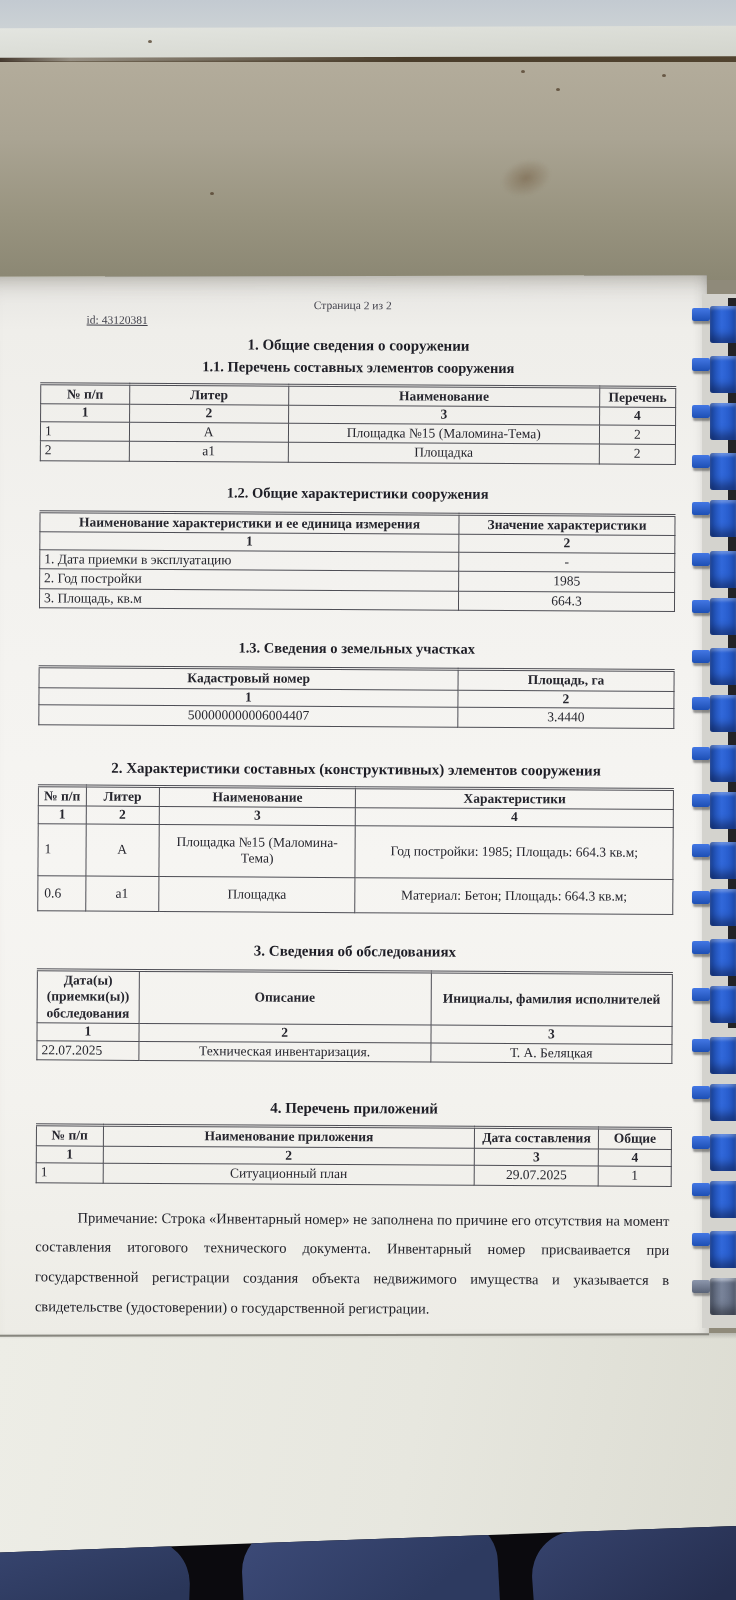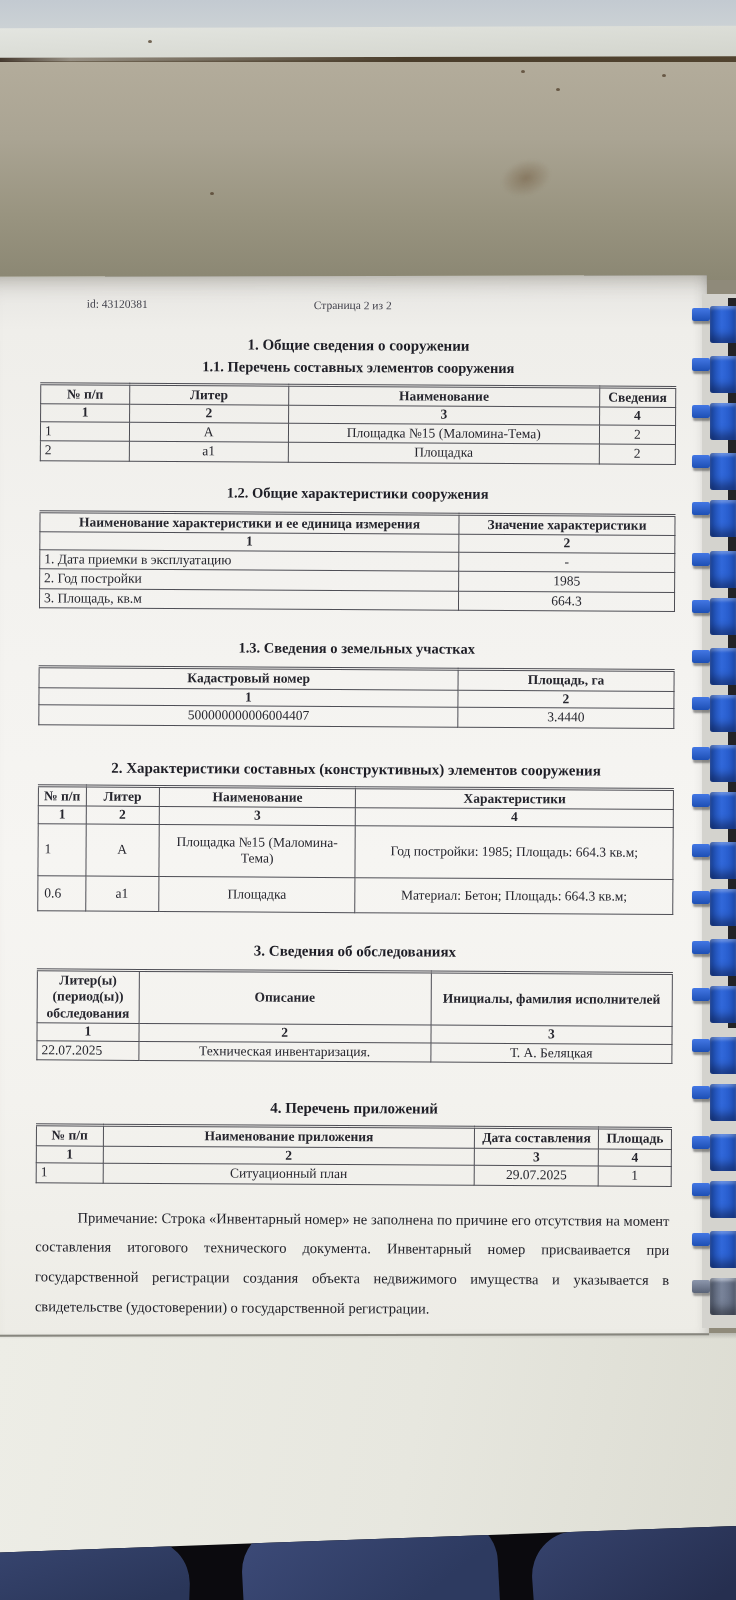--- a/index.html
+++ b/index.html
@@ -52,21 +52,21 @@
   .loop .bar{position:absolute;right:0;top:0;width:26px;height:37px;display:block;
         background:linear-gradient(90deg,#1b4aab,#3168da 45%,#2154c2);border-radius:3px 0 0 3px;
         box-shadow:inset 0 -7px 8px rgba(0,0,20,.4),inset 0 3px 3px rgba(255,255,255,.28);}
   .loop .tab{position:absolute;left:2px;top:2px;width:18px;height:13px;display:block;border-radius:2px;
         background:linear-gradient(180deg,#4377e4,#1d4fb4);
         box-shadow:1px 3px 2px rgba(70,70,70,.55);}
 
   
   .doc{position:absolute;left:6px;top:0;width:708px;transform:rotate(0.45deg);transform-origin:30% 0;}
   .doc-head{position:relative;height:20px;margin-top:22px;font-size:11.5px;color:#3f3f49;}
-  .doc-id{position:absolute;left:88px;top:0;}
+  .doc-id{position:absolute;left:88px;top:16px;text-decoration:underline;}
   .doc-page{position:absolute;left:0;width:100%;text-align:center;top:0;}
   .flow{padding:8px 30px 0 42px;}
   .sec-title{text-align:center;font-weight:bold;color:#1e1e26;}
   .t-big{font-size:15px;margin-top:10px;}
   .t-sub{font-size:14.5px;margin-top:5px;}
   .mt22{margin-top:22px;} .mt30{margin-top:30px;} .mt34{margin-top:34px;} .mt38{margin-top:38px;}
 
   table.doc-table{width:100%;border-collapse:collapse;margin-top:8px;
         font-size:13.5px;color:#26262e;}
   table.doc-table th,table.doc-table td{border:1px solid #4e4e55;padding:1px 4px;
@@ -118,21 +118,21 @@
               <col style="width:14%">
               <col style="width:25%">
               <col style="width:49%">
               <col style="width:12%">
             </colgroup>
           <tbody>
               <tr>
                 <th>№ п/п</th>
                 <th>Литер</th>
                 <th>Наименование</th>
-                <th>Сведения</th>
+                <th>Перечень</th>
               </tr>
               <tr class="numrow">
                 <td>1</td>
                 <td>2</td>
                 <td>3</td>
                 <td>4</td>
               </tr>
               <tr class="datarow">
                 <td>1</td>
                 <td>А</td>
@@ -238,21 +238,21 @@
 
         <div class="sec-title t-big mt30">3. Сведения об обследованиях</div>
         <table class="doc-table t3tbl first-left">
           <colgroup>
               <col style="width:16%">
               <col style="width:46%">
               <col style="width:38%">
             </colgroup>
           <tbody>
               <tr>
-                <th>Литер(ы) (период(ы)) обследования</th>
+                <th>Дата(ы) (приемки(ы)) обследования</th>
                 <th>Описание</th>
                 <th>Инициалы, фамилия исполнителей</th>
               </tr>
               <tr class="numrow">
                 <td>1</td>
                 <td>2</td>
                 <td>3</td>
               </tr>
               <tr class="datarow">
                 <td>22.07.2025</td>
@@ -268,21 +268,21 @@
               <col style="width:10.5%">
               <col style="width:58.5%">
               <col style="width:19.5%">
               <col style="width:11.5%">
             </colgroup>
           <tbody>
               <tr>
                 <th>№ п/п</th>
                 <th>Наименование приложения</th>
                 <th>Дата составления</th>
-                <th>Площадь</th>
+                <th>Общие</th>
               </tr>
               <tr class="numrow">
                 <td>1</td>
                 <td>2</td>
                 <td>3</td>
                 <td>4</td>
               </tr>
               <tr class="datarow">
                 <td>1</td>
                 <td>Ситуационный план</td>

